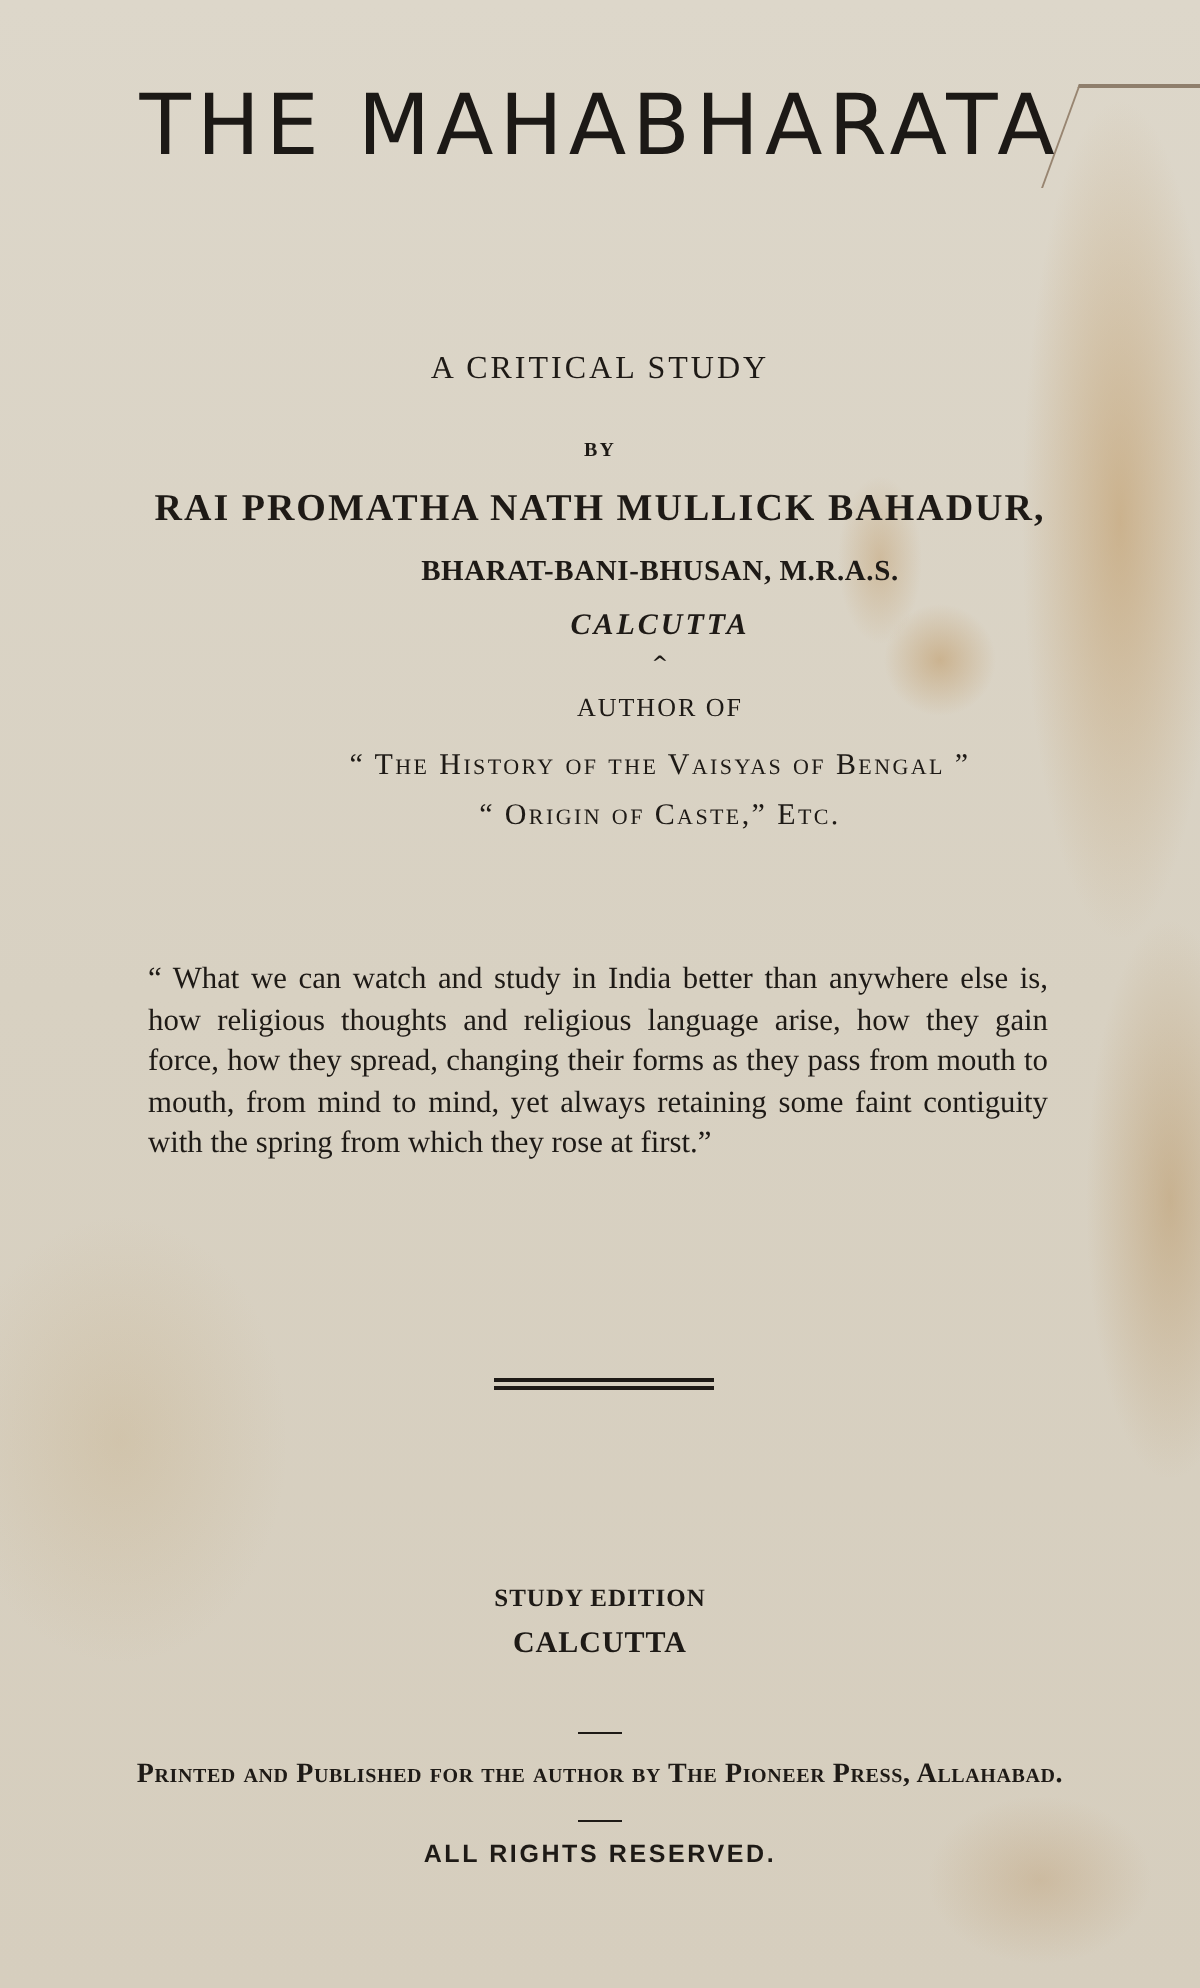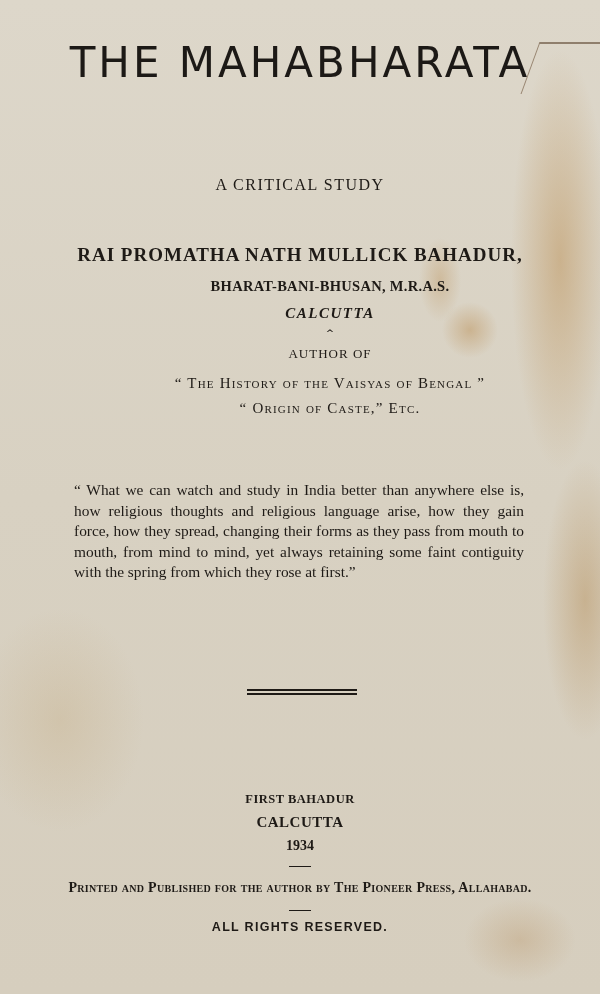--- a/index.html
+++ b/index.html
@@ -70,34 +70,34 @@
     }
   </style>
 </head>
 <body>
 
 <div class="page">
   <div class="tear"></div>
 
   <div class="line title">THE MAHABHARATA</div>
   <div class="line critical">A CRITICAL STUDY</div>
+  <div class="line by">BY</div>
   <div class="line author">RAI PROMATHA NATH MULLICK BAHADUR,</div>
   <div class="line honors">BHARAT-BANI-BHUSAN, M.R.A.S.</div>
   <div class="line place-italic">CALCUTTA</div>
   <div class="line ornament">^</div>
   <div class="line author-of">AUTHOR OF</div>
   <div class="line works work1">“ The History of the Vaisyas of Bengal ”</div>
   <div class="line works work2">“ Origin of Caste,” Etc.</div>
 
   <div class="quote">
     <p>“ What we can watch and study in India better than anywhere else is, how religious thoughts and religious language arise, how they gain force, how they spread, changing their forms as they pass from mouth to mouth, from mind to mind, yet always retaining some faint contiguity with the spring from which they rose at first.”</p>
   </div>
 
   <div class="double-rule"></div>
 
-  <div class="line edition">FIRST BAHADUR</div>
+  <div class="line edition">STUDY EDITION</div>
   <div class="line city">CALCUTTA</div>
-  <div class="line year">1934</div>
   <div class="short-rule rule1"></div>
   <div class="line printer">Printed and Published for the author by The Pioneer Press, Allahabad.</div>
   <div class="short-rule rule2"></div>
   <div class="line rights">ALL RIGHTS RESERVED.</div>
 </div>
 
 </body></html>

